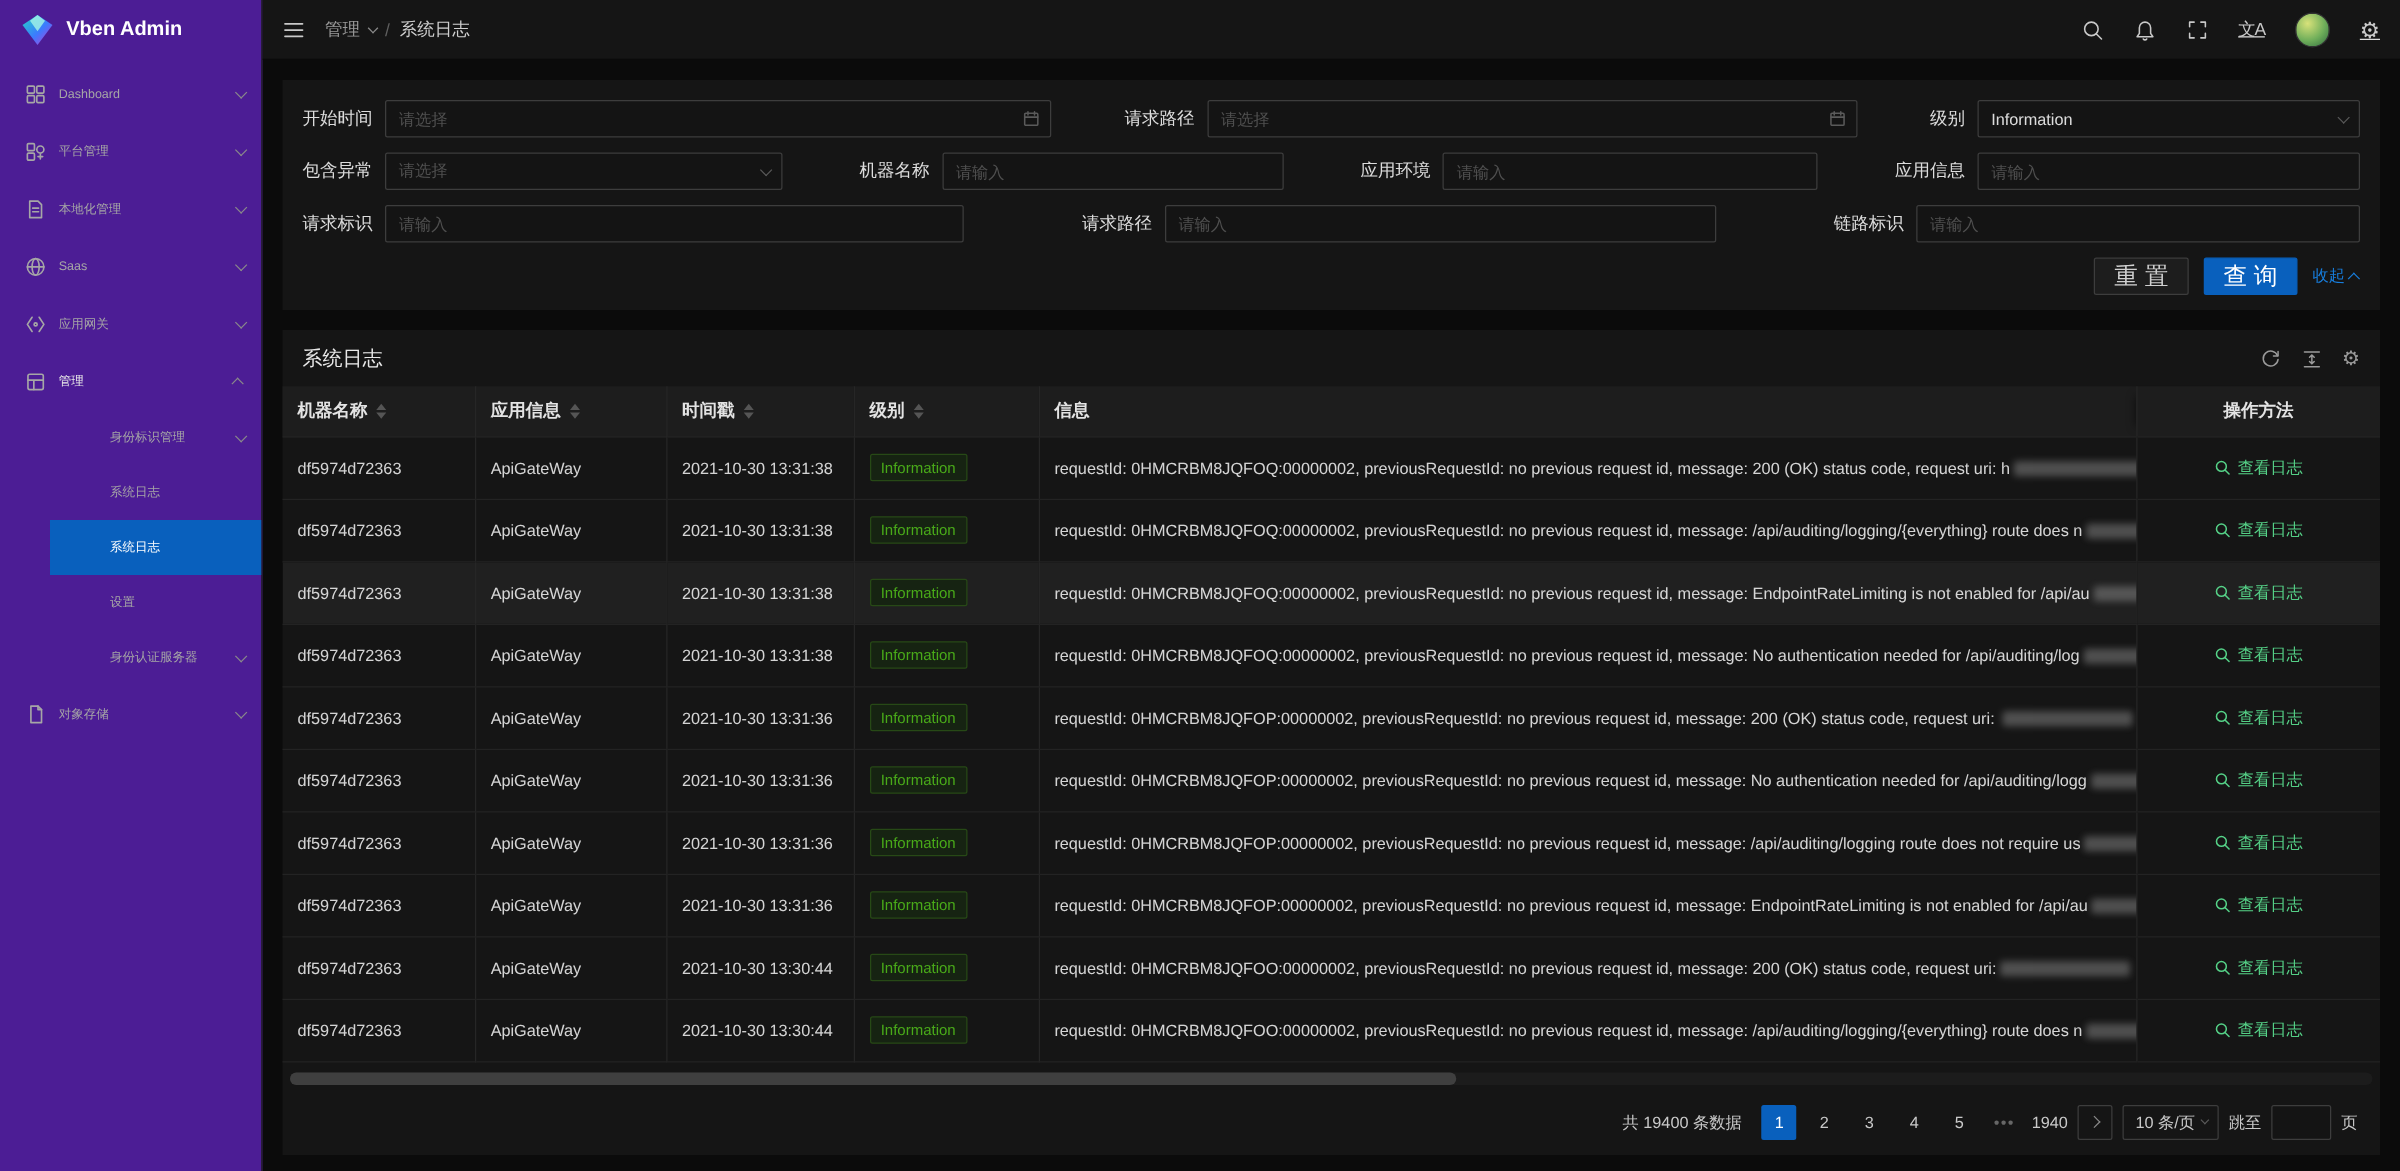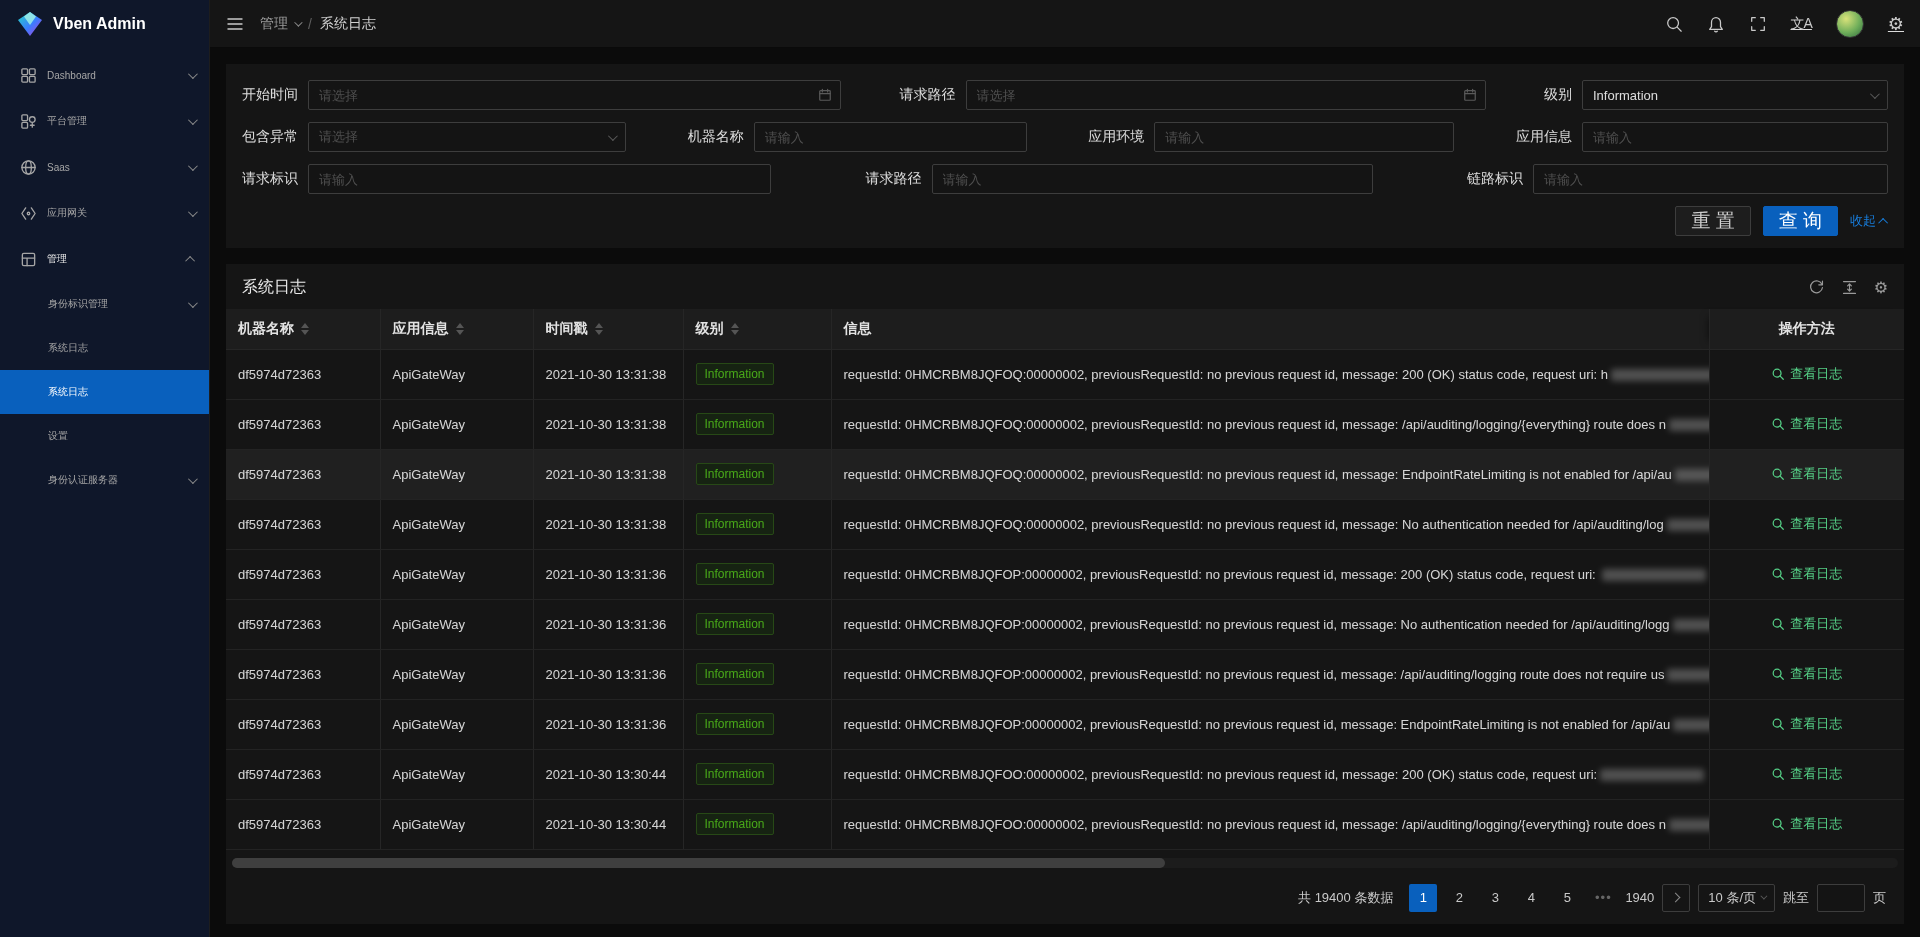--- a/index.html
+++ b/index.html
@@ -1,29 +1,29 @@
 <!DOCTYPE html>
 <html><head>
 <meta charset="utf-8">
 <style>
   * { box-sizing: border-box; margin: 0; padding: 0; }
   html,body { width:1920px; height:937px; overflow:hidden; background:#0b0b0b;
     font-family:"Liberation Sans","DejaVu Sans",sans-serif; color:rgba(255,255,255,.85); }
   .app { display:flex; width:100%; height:100%; }
 
   
-  .sidebar { width:210px; flex:0 0 210px; background:#0f172a; height:100%; border-right:1px solid #1d1d1d; }
+  .sidebar { width:210px; flex:0 0 210px; background:#4c1d95; height:100%; border-right:1px solid #1d1d1d; }
   .logo { display:flex; align-items:center; gap:9px; height:48px; padding-left:16px; cursor:pointer; }
   .logo-title { font-size:16px; font-weight:bold; color:#fff; white-space:nowrap; }
   .menu { padding-top:4px; }
   .menu-item { display:flex; align-items:center; height:46px; padding:0 14px 0 20px; color:#a6a6a6; font-size:10px; cursor:pointer; }
   .menu-item .mi-icon { width:17px; height:17px; margin-right:10px; flex:0 0 17px; display:flex; align-items:center; justify-content:center; }
   .menu-item .mi-label { flex:1; white-space:nowrap; overflow:hidden; }
   .menu-item.expanded { color:#e8e8e8; }
-  .submenu .menu-item { padding-left:48px; height:44px; }
+  .submenu .menu-item { padding-left:48px; height:44px;margin-left:40px; }
   .menu-item.active { background:#0960bd; color:#fff; }
   .chev { display:inline-block; width:7px; height:7px; border-right:1.5px solid #8a8a8a; border-bottom:1.5px solid #8a8a8a; }
   .chev.down { transform:rotate(45deg) translateY(-2px); }
   .chev.up { transform:rotate(-135deg) translateY(-2px); }
   svg.icon { stroke:#a6a6a6; fill:none; stroke-width:1.4; stroke-linecap:round; stroke-linejoin:round; }
 
   
   .main { flex:1; display:flex; flex-direction:column; height:100%; overflow:hidden; }
   .topbar { height:48px; flex:0 0 48px; background:#151515; display:flex; align-items:center; padding:0 16px; border-bottom:1px solid #0a0a0a; }
   .fold { margin-right:16px; cursor:pointer; display:flex; }
@@ -140,20 +140,30 @@
               <rect x="2" y="2" width="6" height="6" rx="1"></rect>
               <rect x="10" y="4" width="6" height="6" rx="3"></rect>
               <rect x="2" y="10" width="6" height="6" rx="1"></rect>
               <path d="M13 11v4M11 13h4"></path>
             </svg>
         </span>
         <span class="mi-label">平台管理</span>
         <span class="chev down"></span>
       </div>
 
+      <div class="menu-item">
+        <span class="mi-icon">
+          <svg class="icon" width="17" height="17" viewBox="0 0 18 18">
+              <path d="M4 2h7l3 3v11H4z"></path>
+              <path d="M6.5 8h5M6.5 11h5"></path>
+            </svg>
+        </span>
+        <span class="mi-label">本地化管理</span>
+        <span class="chev down"></span>
+      </div>
 
       <div class="menu-item">
         <span class="mi-icon">
           <svg class="icon" width="17" height="17" viewBox="0 0 18 18">
               <circle cx="9" cy="9" r="7"></circle>
               <ellipse cx="9" cy="9" rx="3" ry="7"></ellipse>
               <path d="M2 9h14"></path>
             </svg>
         </span>
         <span class="mi-label">Saas</span>
@@ -195,20 +205,30 @@
         </div>
         <div class="menu-item">
           <span class="mi-label">设置</span>
         </div>
         <div class="menu-item">
           <span class="mi-label">身份认证服务器</span>
           <span class="chev down"></span>
         </div>
       </div>
 
+      <div class="menu-item">
+        <span class="mi-icon">
+          <svg class="icon" width="17" height="17" viewBox="0 0 18 18">
+              <path d="M5 2h6l3 3v11H5z"></path>
+              <path d="M11 2v3h3"></path>
+            </svg>
+        </span>
+        <span class="mi-label">对象存储</span>
+        <span class="chev down"></span>
+      </div>
     </nav>
   </aside>
 
   <div class="main">
 
     <header class="topbar">
       <span class="fold">
         <svg class="icon" width="18" height="18" viewBox="0 0 18 18" style="stroke:#c9c9c9">
             <path d="M2 4h14M2 9h14M2 14h14"></path>
           </svg>

